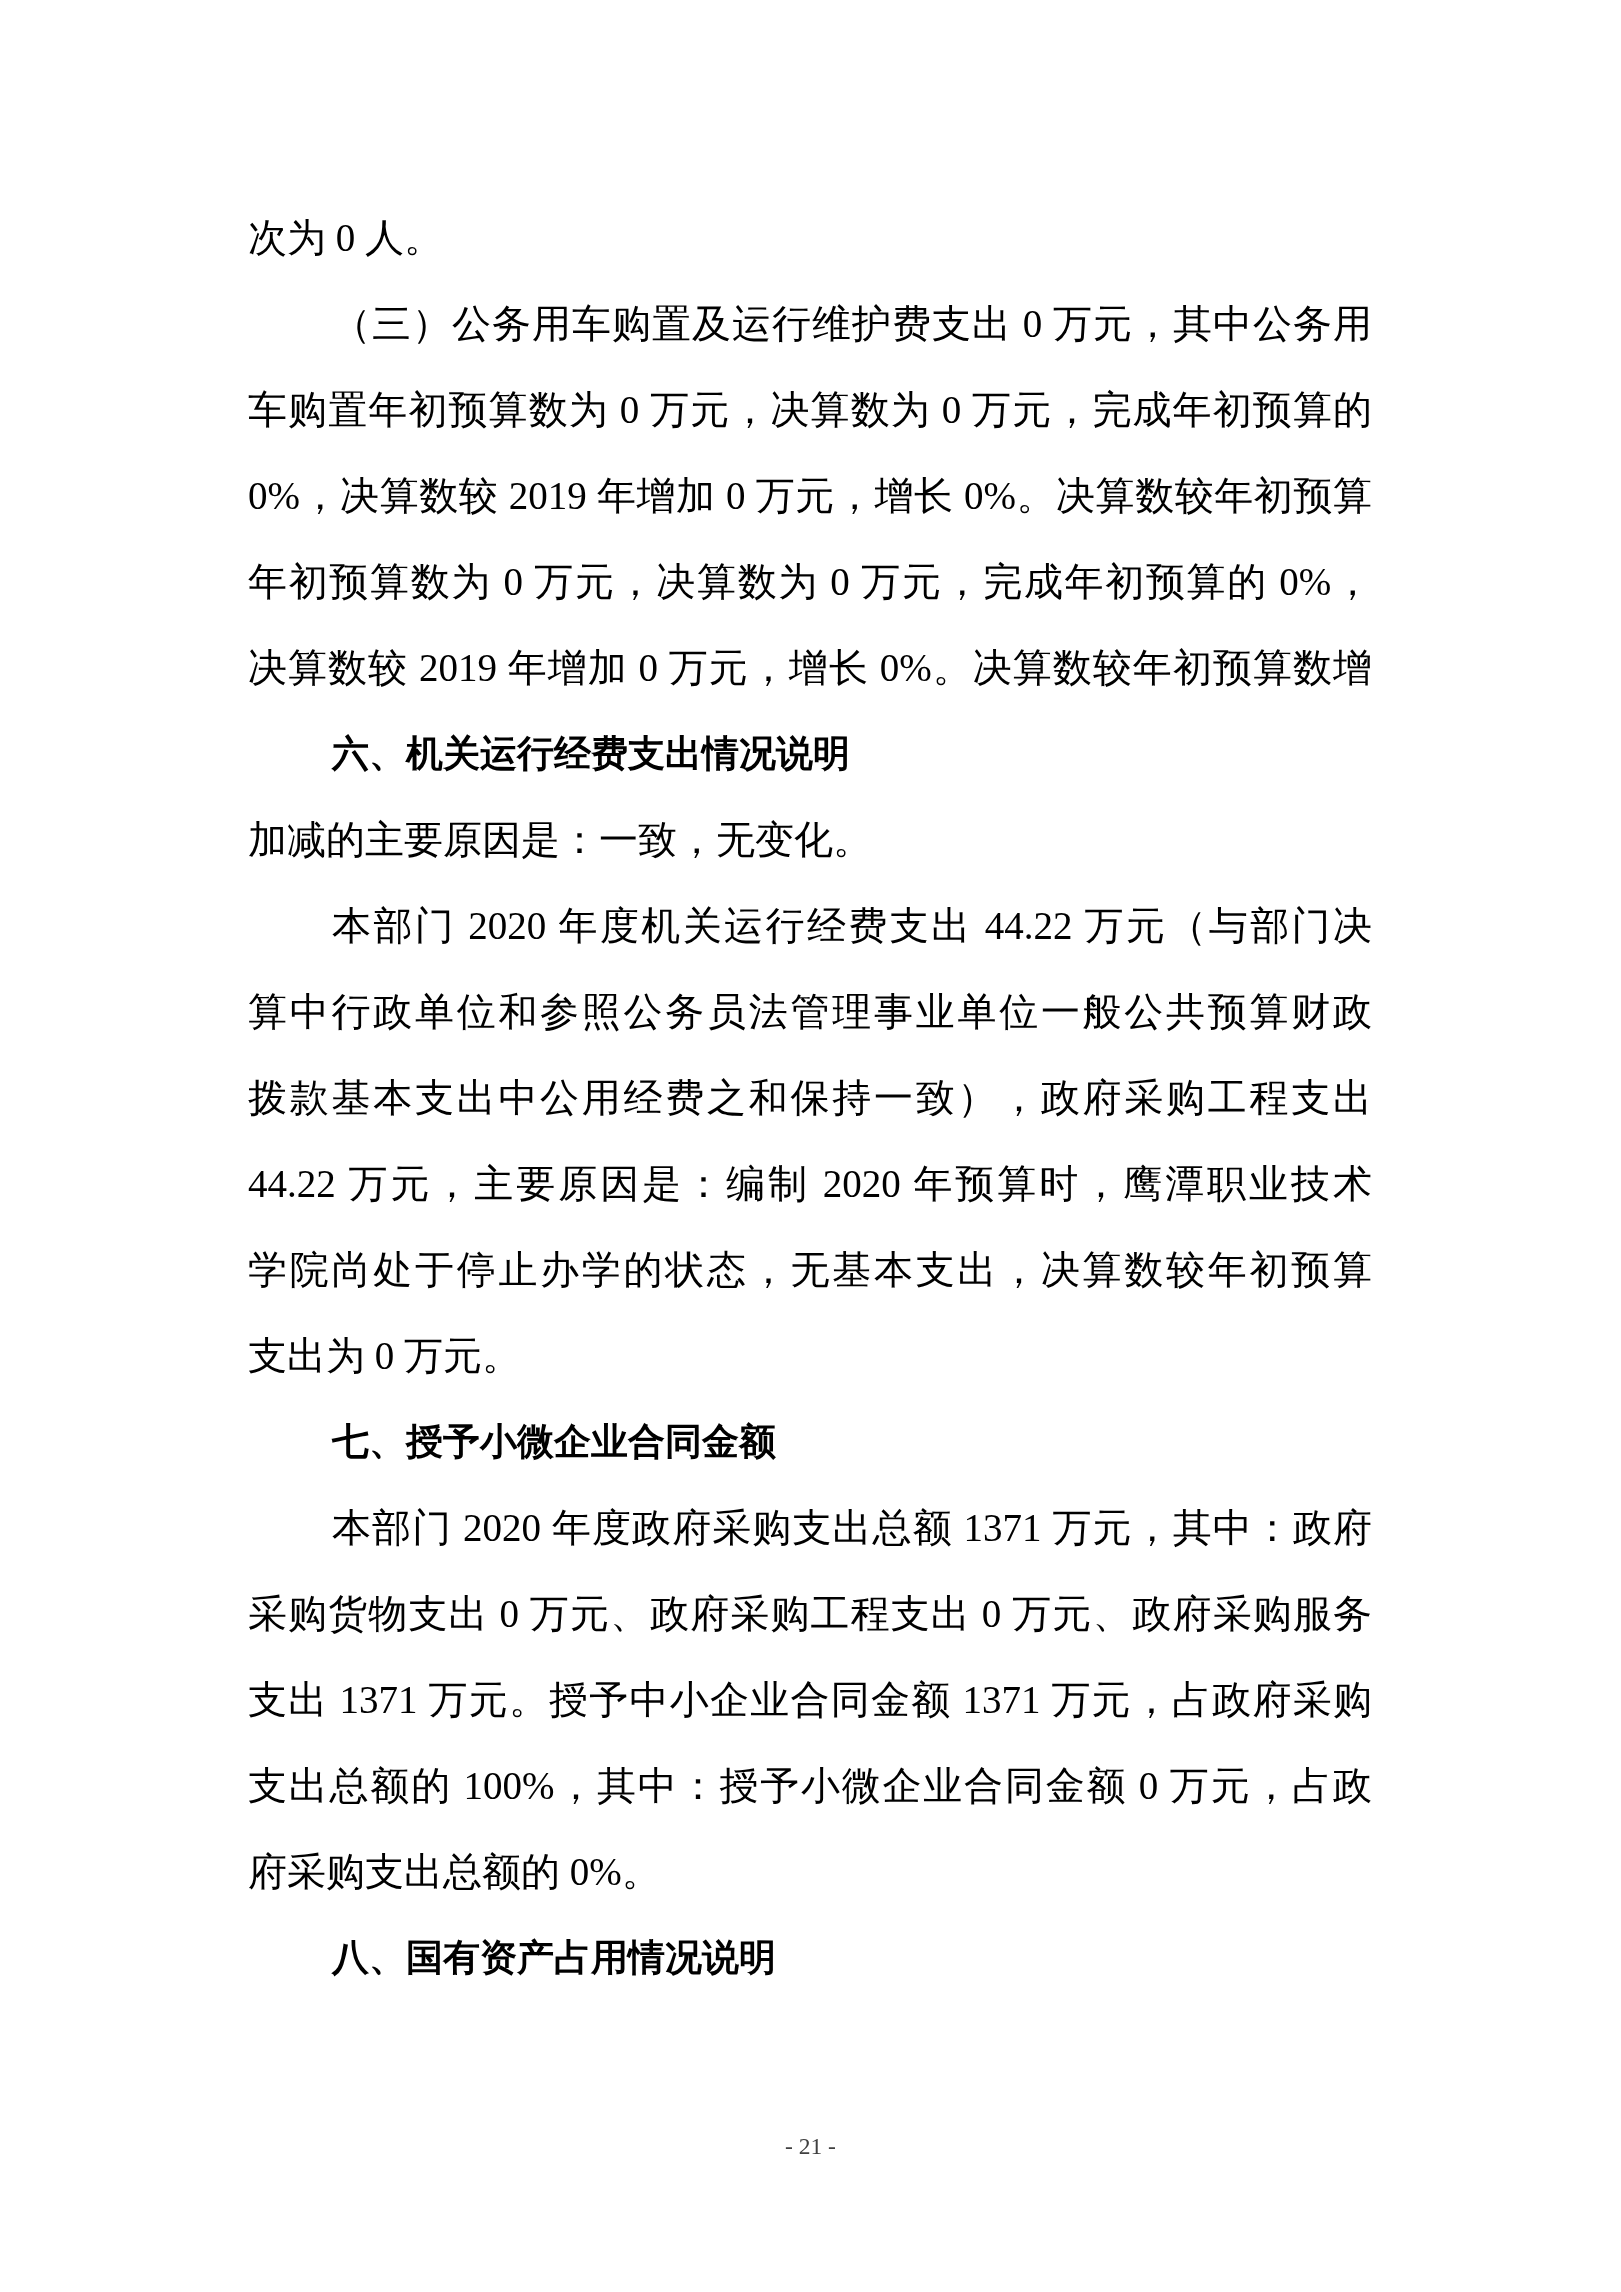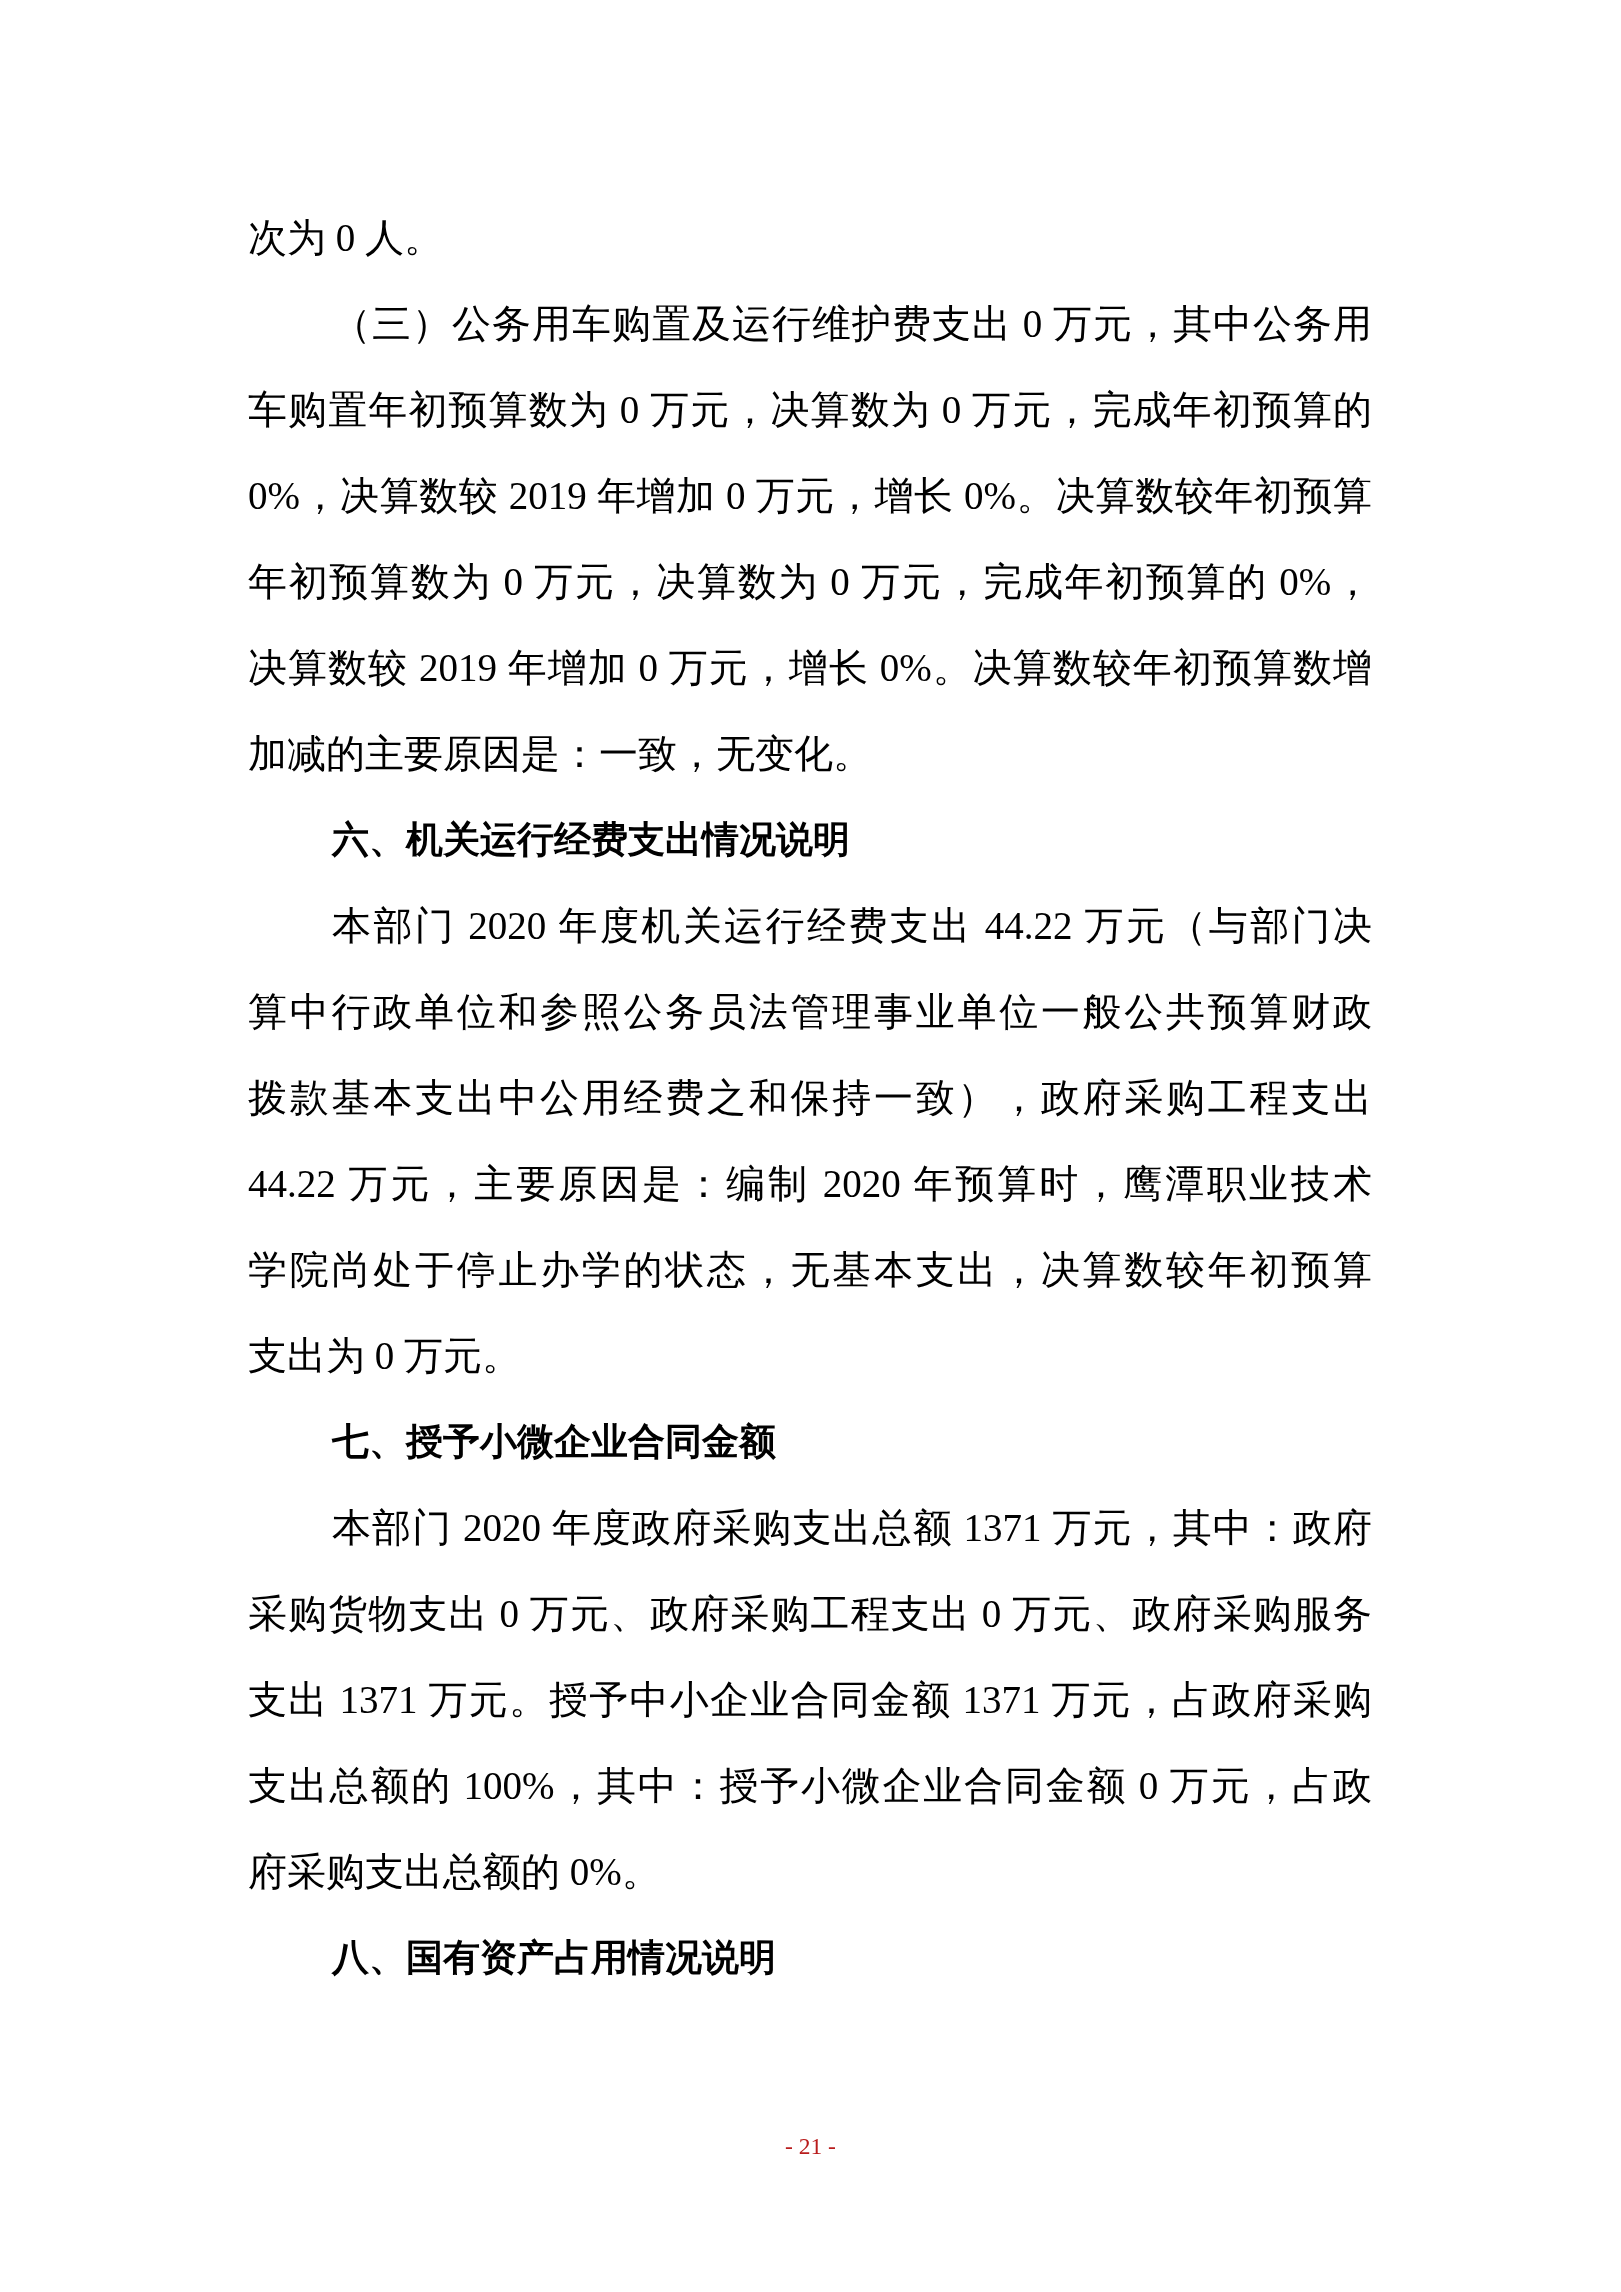--- a/index.html
+++ b/index.html
@@ -29,36 +29,36 @@
     font-size: 37px;
     padding-left: 84px;
   }
   .pagenum {
     position: absolute;
     left: 0; width: 1621px;
     top: 2133px;
     text-align: center;
     font-family: "Liberation Serif", "DejaVu Serif", serif;
     font-size: 23.5px;
-    color: #b91c1c;
+    color: #404040;
   }
 </style>
 </head>
 <body>
 
 <div class="page">
   <div class="content" id="content">
       <div class="line">次为 0 人。</div>
       <div class="line j indent">（三）公务用车购置及运行维护费支出 0 万元，其中公务用</div>
       <div class="line j">车购置年初预算数为 0 万元，决算数为 0 万元，完成年初预算的</div>
       <div class="line j">0%，决算数较 2019 年增加 0 万元，增长 0%。决算数较年初预算</div>
       <div class="line j">年初预算数为 0 万元，决算数为 0 万元，完成年初预算的 0%，</div>
       <div class="line j">决算数较 2019 年增加 0 万元，增长 0%。决算数较年初预算数增</div>
+      <div class="line h">六、机关运行经费支出情况说明</div>
       <div class="line">加减的主要原因是：一致，无变化。</div>
-      <div class="line h">六、机关运行经费支出情况说明</div>
       <div class="line j indent">本部门 2020 年度机关运行经费支出 44.22 万元（与部门决</div>
       <div class="line j">算中行政单位和参照公务员法管理事业单位一般公共预算财政</div>
       <div class="line j">拨款基本支出中公用经费之和保持一致），政府采购工程支出</div>
       <div class="line j">44.22 万元，主要原因是：编制 2020 年预算时，鹰潭职业技术</div>
       <div class="line j">学院尚处于停止办学的状态，无基本支出，决算数较年初预算</div>
       <div class="line">支出为 0 万元。</div>
       <div class="line h">七、授予小微企业合同金额</div>
       <div class="line j indent">本部门 2020 年度政府采购支出总额 1371 万元，其中：政府</div>
       <div class="line j">采购货物支出 0 万元、政府采购工程支出 0 万元、政府采购服务</div>
       <div class="line j">支出 1371 万元。授予中小企业合同金额 1371 万元，占政府采购</div>

